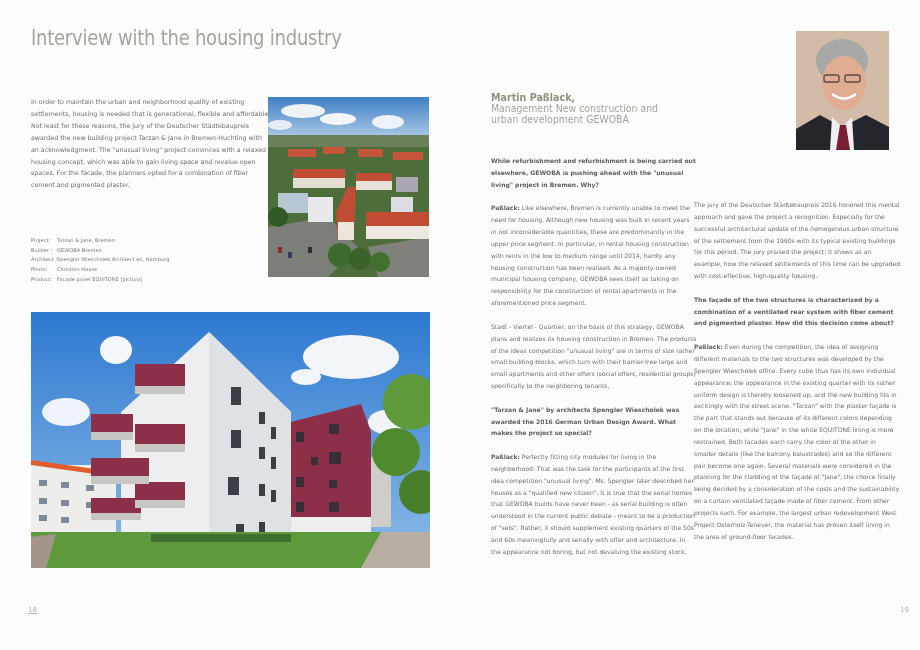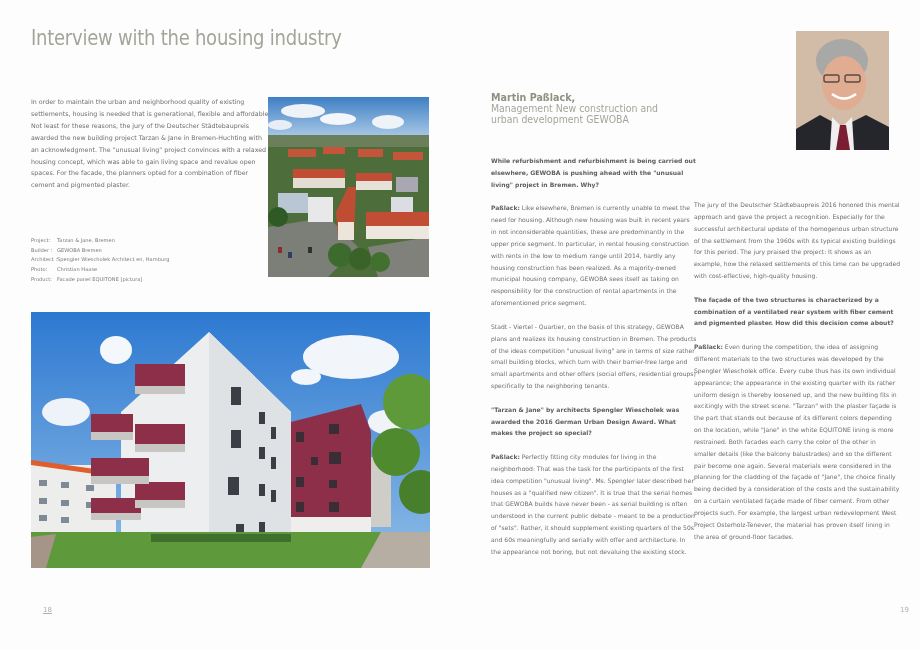--- a/index.html
+++ b/index.html
@@ -41,21 +41,21 @@
 
   .col { position: absolute; width: 206px; font-size: 6.05px; line-height: 11.85px; color: #6f6f6f; }
   .col-left { left: 491px; top: 155px; }
   .col-right { left: 694px; top: 199px; }
 
   .q { font-weight: bold; color: #5f5f5f; }
   .para { margin-bottom: 11.85px; }
   .speaker { font-weight: bold; color: #5f5f5f; }
 
   .pageno { position: absolute; top: 606px; font-size: 7px; color: #b0b0a8; }
-  .pageno-left { left: 43px; text-decoration: underline; }
+  .pageno-left { left: 28px; text-decoration: underline; }
   .pageno-right { left: 900px; }
 </style>
 </head>
 <body>
 
 <div class="spread">
 
   <h1 class="page-title">Interview with the housing industry</h1>
 
   <p class="intro">In order to maintain the urban and neighborhood quality of existing settlements, housing is needed that is generational, flexible and affordable. Not least for these reasons, the jury of the Deutscher Städtebaupreis awarded the new building project Tarzan &amp; Jane in Bremen-Huchting with an acknowledgment. The "unusual living" project convinces with a relaxed housing concept, which was able to gain living space and revalue open spaces. For the facade, the planners opted for a combination of fiber cement and pigmented plaster.</p>

